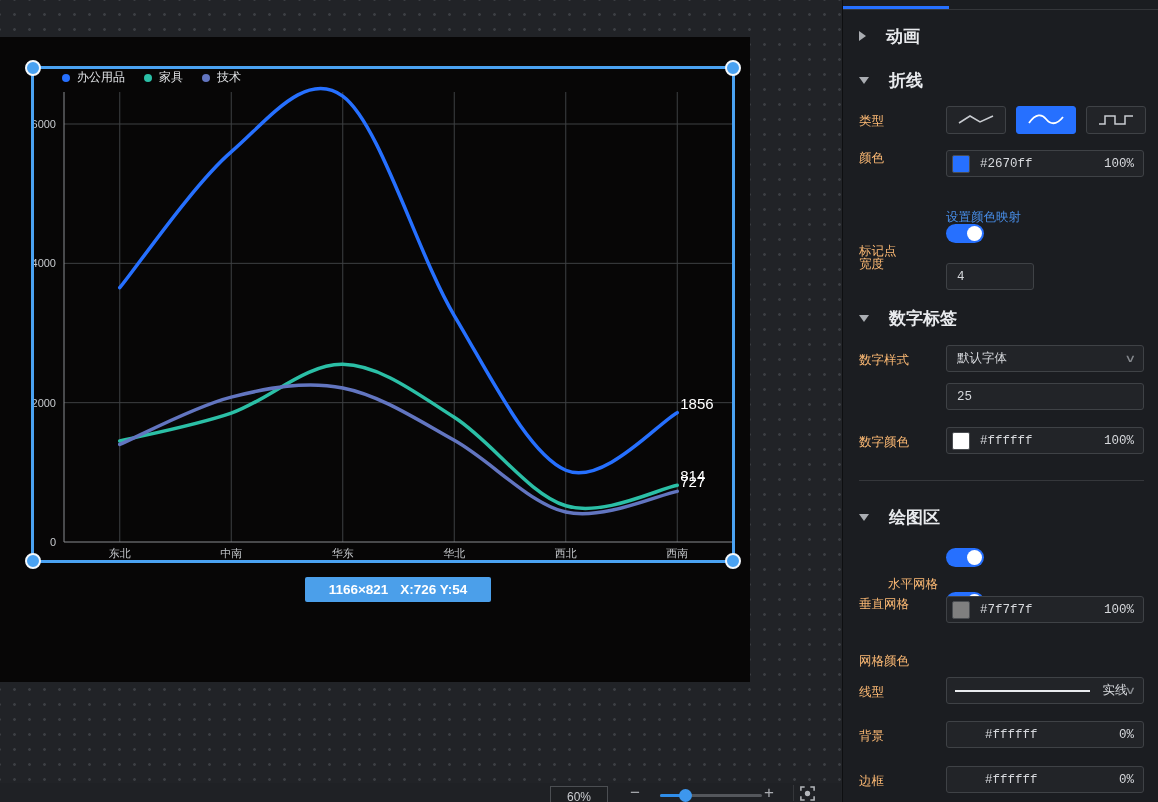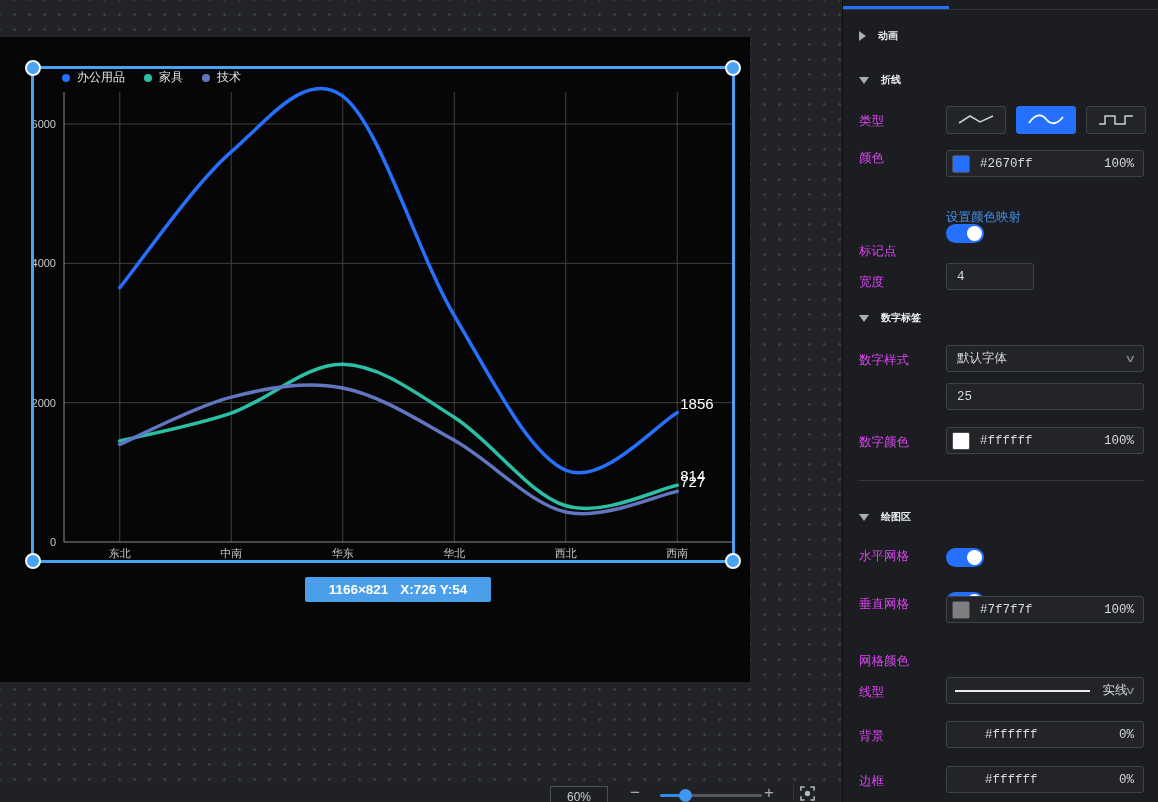--- a/index.html
+++ b/index.html
@@ -35,27 +35,27 @@
   .zb-fill  { position:absolute; left:0; top:0; width:26px; height:3px; background:#2f8de9; border-radius:2px; }
   .zb-knob  { position:absolute; left:679px; top:6px; width:13px; height:13px; border-radius:50%; background:#3d97ee; }
   .zb-sep   { position:absolute; left:793px; top:2px; width:1px; height:16px; background:#35373b; }
   .zb-fit   { position:absolute; left:799px; top:2px; }
 
   
   .panel { position:absolute; left:842px; top:0; width:316px; height:802px;
     background:#1b1d21; border-left:1px solid #0e0f11; }
   .tab-line { position:absolute; left:0; top:9px; width:100%; height:1px; background:#34363a; }
   .tab-ind  { position:absolute; left:0; top:6px; width:106px; height:3px; background:#2670ff; }
-  .sec-hdr { position:absolute; left:16px; display:flex; align-items:center; gap:12px;
-    color:#e9ebee; font-size:10px; font-weight:bold; height:16px; cursor:pointer; }
+  .sec-hdr { position:absolute; left:16px; display:flex; align-items:center; gap:20px;
+    color:#e9ebee; font-size:17px; font-weight:bold; height:16px; cursor:pointer; }
   .tri-right { width:0; height:0; border-top:5px solid transparent; border-bottom:5px solid transparent;
     border-left:7px solid #aaadb2; }
   .tri-down { width:0; height:0; border-left:5px solid transparent; border-right:5px solid transparent;
     border-top:7px solid #aaadb2; }
-  .row-label { position:absolute; left:16px; color:#d946ef; font-size:12.5px; }
+  .row-label { position:absolute; left:16px; color:#fdba74; font-size:12.5px; }
   .field { position:absolute; left:103px; width:198px; height:27px; background:#222428;
     border:1px solid #3f4246; border-radius:3px; display:flex; align-items:center;
     color:#d6d8dc; font-size:12.5px;font-family:Liberation Mono, monospace; }
   .swatch { width:18px; height:18px; border-radius:2px; margin:0 10px 0 5px; border:1px solid #4a4d51; }
   .pct { margin-left:auto; margin-right:9px; }
   .hex-indent { margin-left:38px; }
   .type-btn { position:absolute; top:106px; width:60px; height:28px; background:#222428;
     border:1px solid #3f4246; border-radius:3px; display:flex; align-items:center;
     justify-content:center; cursor:pointer; }
   .type-btn.selected { background:#2670ff; border-color:#2670ff; }
@@ -185,21 +185,21 @@
     <span>#2670ff</span>
     <span class="pct">100%</span>
   </div>
   <span class="link" style="top:183px;">设置颜色映射</span>
 
   <span class="row-label" style="top:243px;">标记点</span>
   <div class="toggle" style="top:224px;">
       <div class="knob"></div>
     </div>
 
-  <span class="row-label" style="top:274px;">宽度</span>
+  <span class="row-label" style="top:256px;">宽度</span>
   <div class="field pad10" style="top:263px; width:88px;">
     <span>4</span>
   </div>
 
   <div class="sec-hdr" style="top:310px;">
     <span class="tri-down"></span>
     <span>数字标签</span>
   </div>
 
   <span class="row-label" style="top:352px;">数字样式</span>
@@ -218,21 +218,21 @@
     <span class="pct">100%</span>
   </div>
 
   <div class="sep-line" style="top:480px;"></div>
 
   <div class="sec-hdr" style="top:509px;">
     <span class="tri-down"></span>
     <span>绘图区</span>
   </div>
 
-  <span class="row-label" style="top:548px;">水平网格</span>
+  <span class="row-label" style="top:576px;margin-left:29px;">水平网格</span>
   <div class="toggle" style="top:548px;">
       <div class="knob"></div>
     </div>
 
   <span class="row-label" style="top:596px;">垂直网格</span>
   <div class="toggle" style="top:592px;">
       <div class="knob"></div>
     </div>
 
   <span class="row-label" style="top:639px;margin-top:14px;">网格颜色</span>

